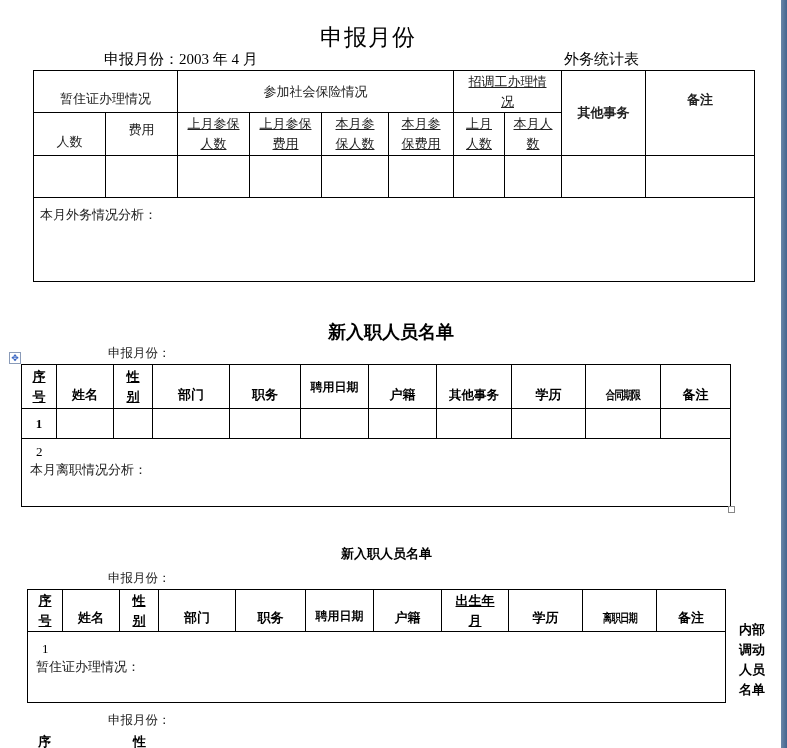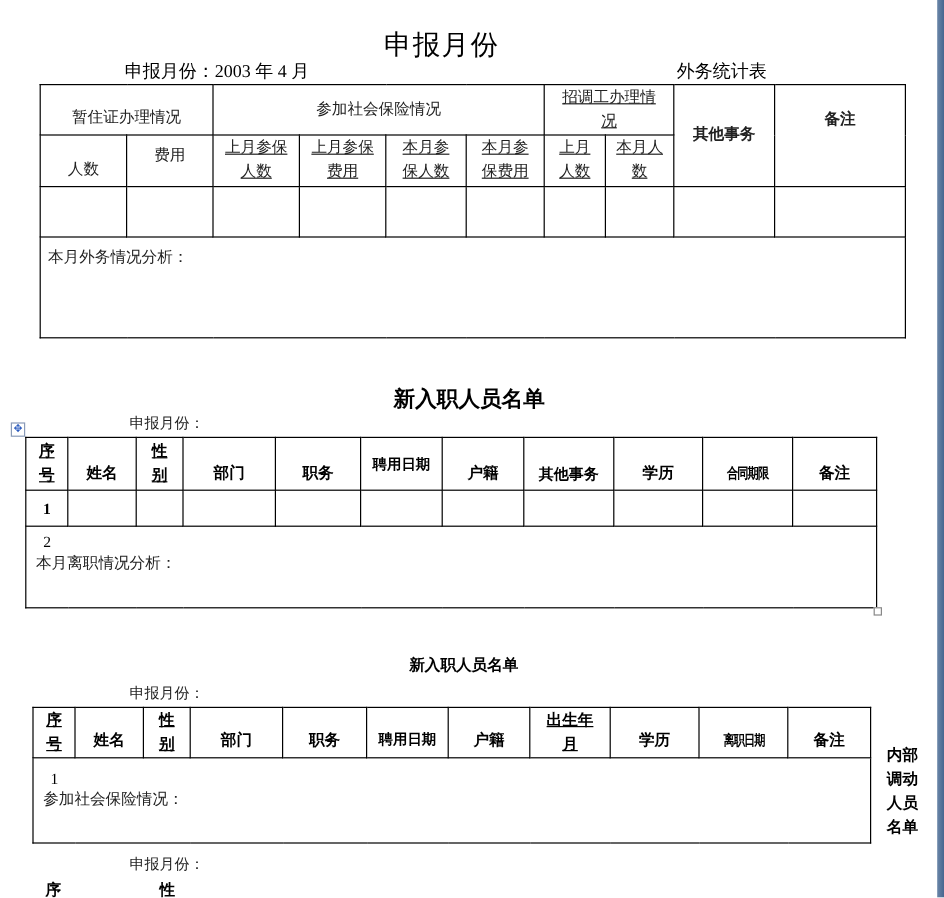--- a/index.html
+++ b/index.html
@@ -200,21 +200,21 @@
       <div>出生年</div>
       <div>月</div>
     </td>
     <td style="vertical-align:bottom; padding-bottom:4px;">学历</td>
     <td style="vertical-align:bottom; padding-bottom:4px;"><span class="compress">离职日期</span></td>
     <td style="vertical-align:bottom; padding-bottom:4px;">备注</td>
   </tr>
   <tr style="height:71px;">
     <td colspan="11" class="analysis" style="padding:8px 0 0 8px; font-weight:normal;">
       <div class="mono-num" style="padding-left:6px; line-height:18px;">1</div>
-      <div style="color:#222; line-height:18px;">参加社会保险情况：</div>
+      <div style="color:#222; line-height:18px;">暂住证办理情况：</div>
     </td>
   </tr>
 </tbody>
   </table>
 
 <div class="abs vertical-label">
   <div>内部</div>
   <div>调动</div>
   <div>人员</div>
   <div>名单</div>

